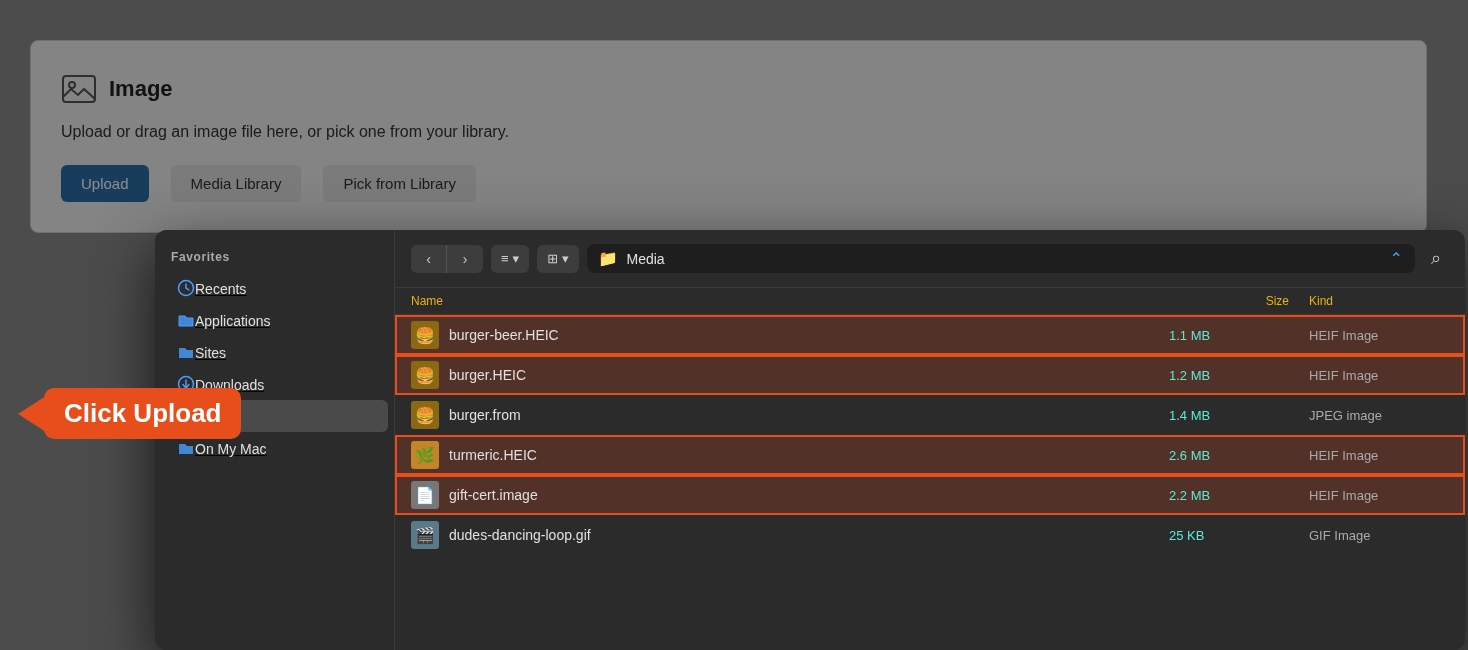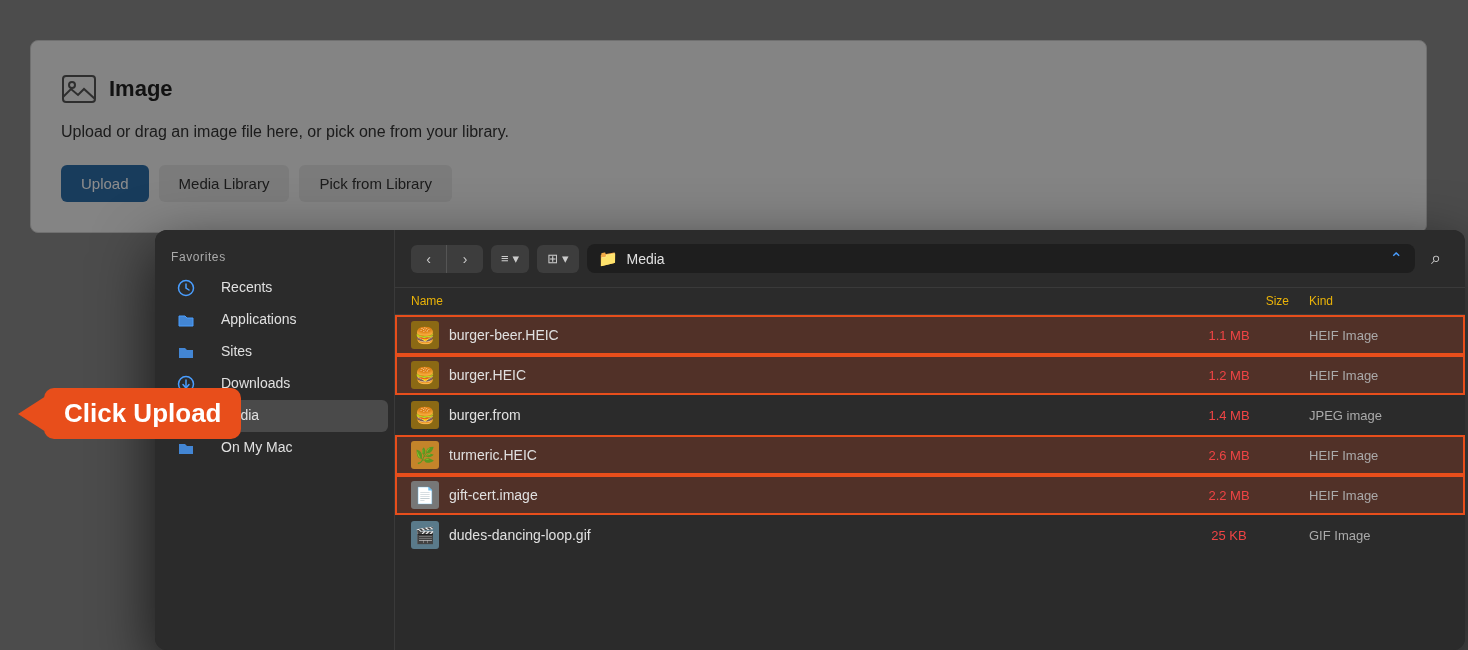--- a/index.html
+++ b/index.html
@@ -38,21 +38,21 @@
       font-weight: 600;
       color: #222;
     }
     .cms-description {
       font-size: 16px;
       color: #333;
       margin-bottom: 24px;
     }
     .cms-buttons {
       display: flex;
-      gap: 10px;
+      gap: 22px;
     }
     .btn-upload {
       background: #2d6da8;
       color: white;
       border: none;
       padding: 10px 20px;
       border-radius: 6px;
       font-size: 15px;
       cursor: pointer;
     }
@@ -92,33 +92,34 @@
     
     .picker-sidebar {
       width: 240px;
       background: #2b2b2b;
       padding: 20px 0;
       border-right: 1px solid #3a3a3a;
       flex-shrink: 0;
     }
     .sidebar-section-title {
       font-size: 12px;
-      font-weight: 400;
+      font-weight: 700;
       color: #aaa;
       padding: 0 16px 8px;
       letter-spacing: 0.05em;
     }
     .sidebar-item {
       display: flex;
-      align-items: flex-start;
-      gap: 26px;
+      align-items: flex-end;
+      gap: 0;
       padding: 7px 16px;
       cursor: pointer;
       border-radius: 6px;
       margin: 0 6px;
+      text-decoration: underline;
     }
     .sidebar-item.active {
       background: #4a4a4a;
     }
     .sidebar-item-label {
       font-size: 14px;
       color: #e0e0e0;
     }
     .sidebar-icon {
       width: 18px;
@@ -259,22 +260,22 @@
       align-items: center;
       justify-content: center;
       font-size: 16px;
     }
     .file-thumb.burger { background: #8b6914; }
     .file-thumb.turmeric { background: #c4842a; }
     .file-thumb.cert { background: #777; }
     .file-thumb.gif { background: #5a7a8a; }
     .file-size {
       font-size: 13px;
-      color: #ef4444;
-      text-align: center;
+      color: #5eead4;
+      text-align: left;
     }
     .file-kind {
       font-size: 13px;
       color: #aaa;
       padding-left: 20px;
     }
 
     
     .click-upload-tooltip {
       position: absolute;

